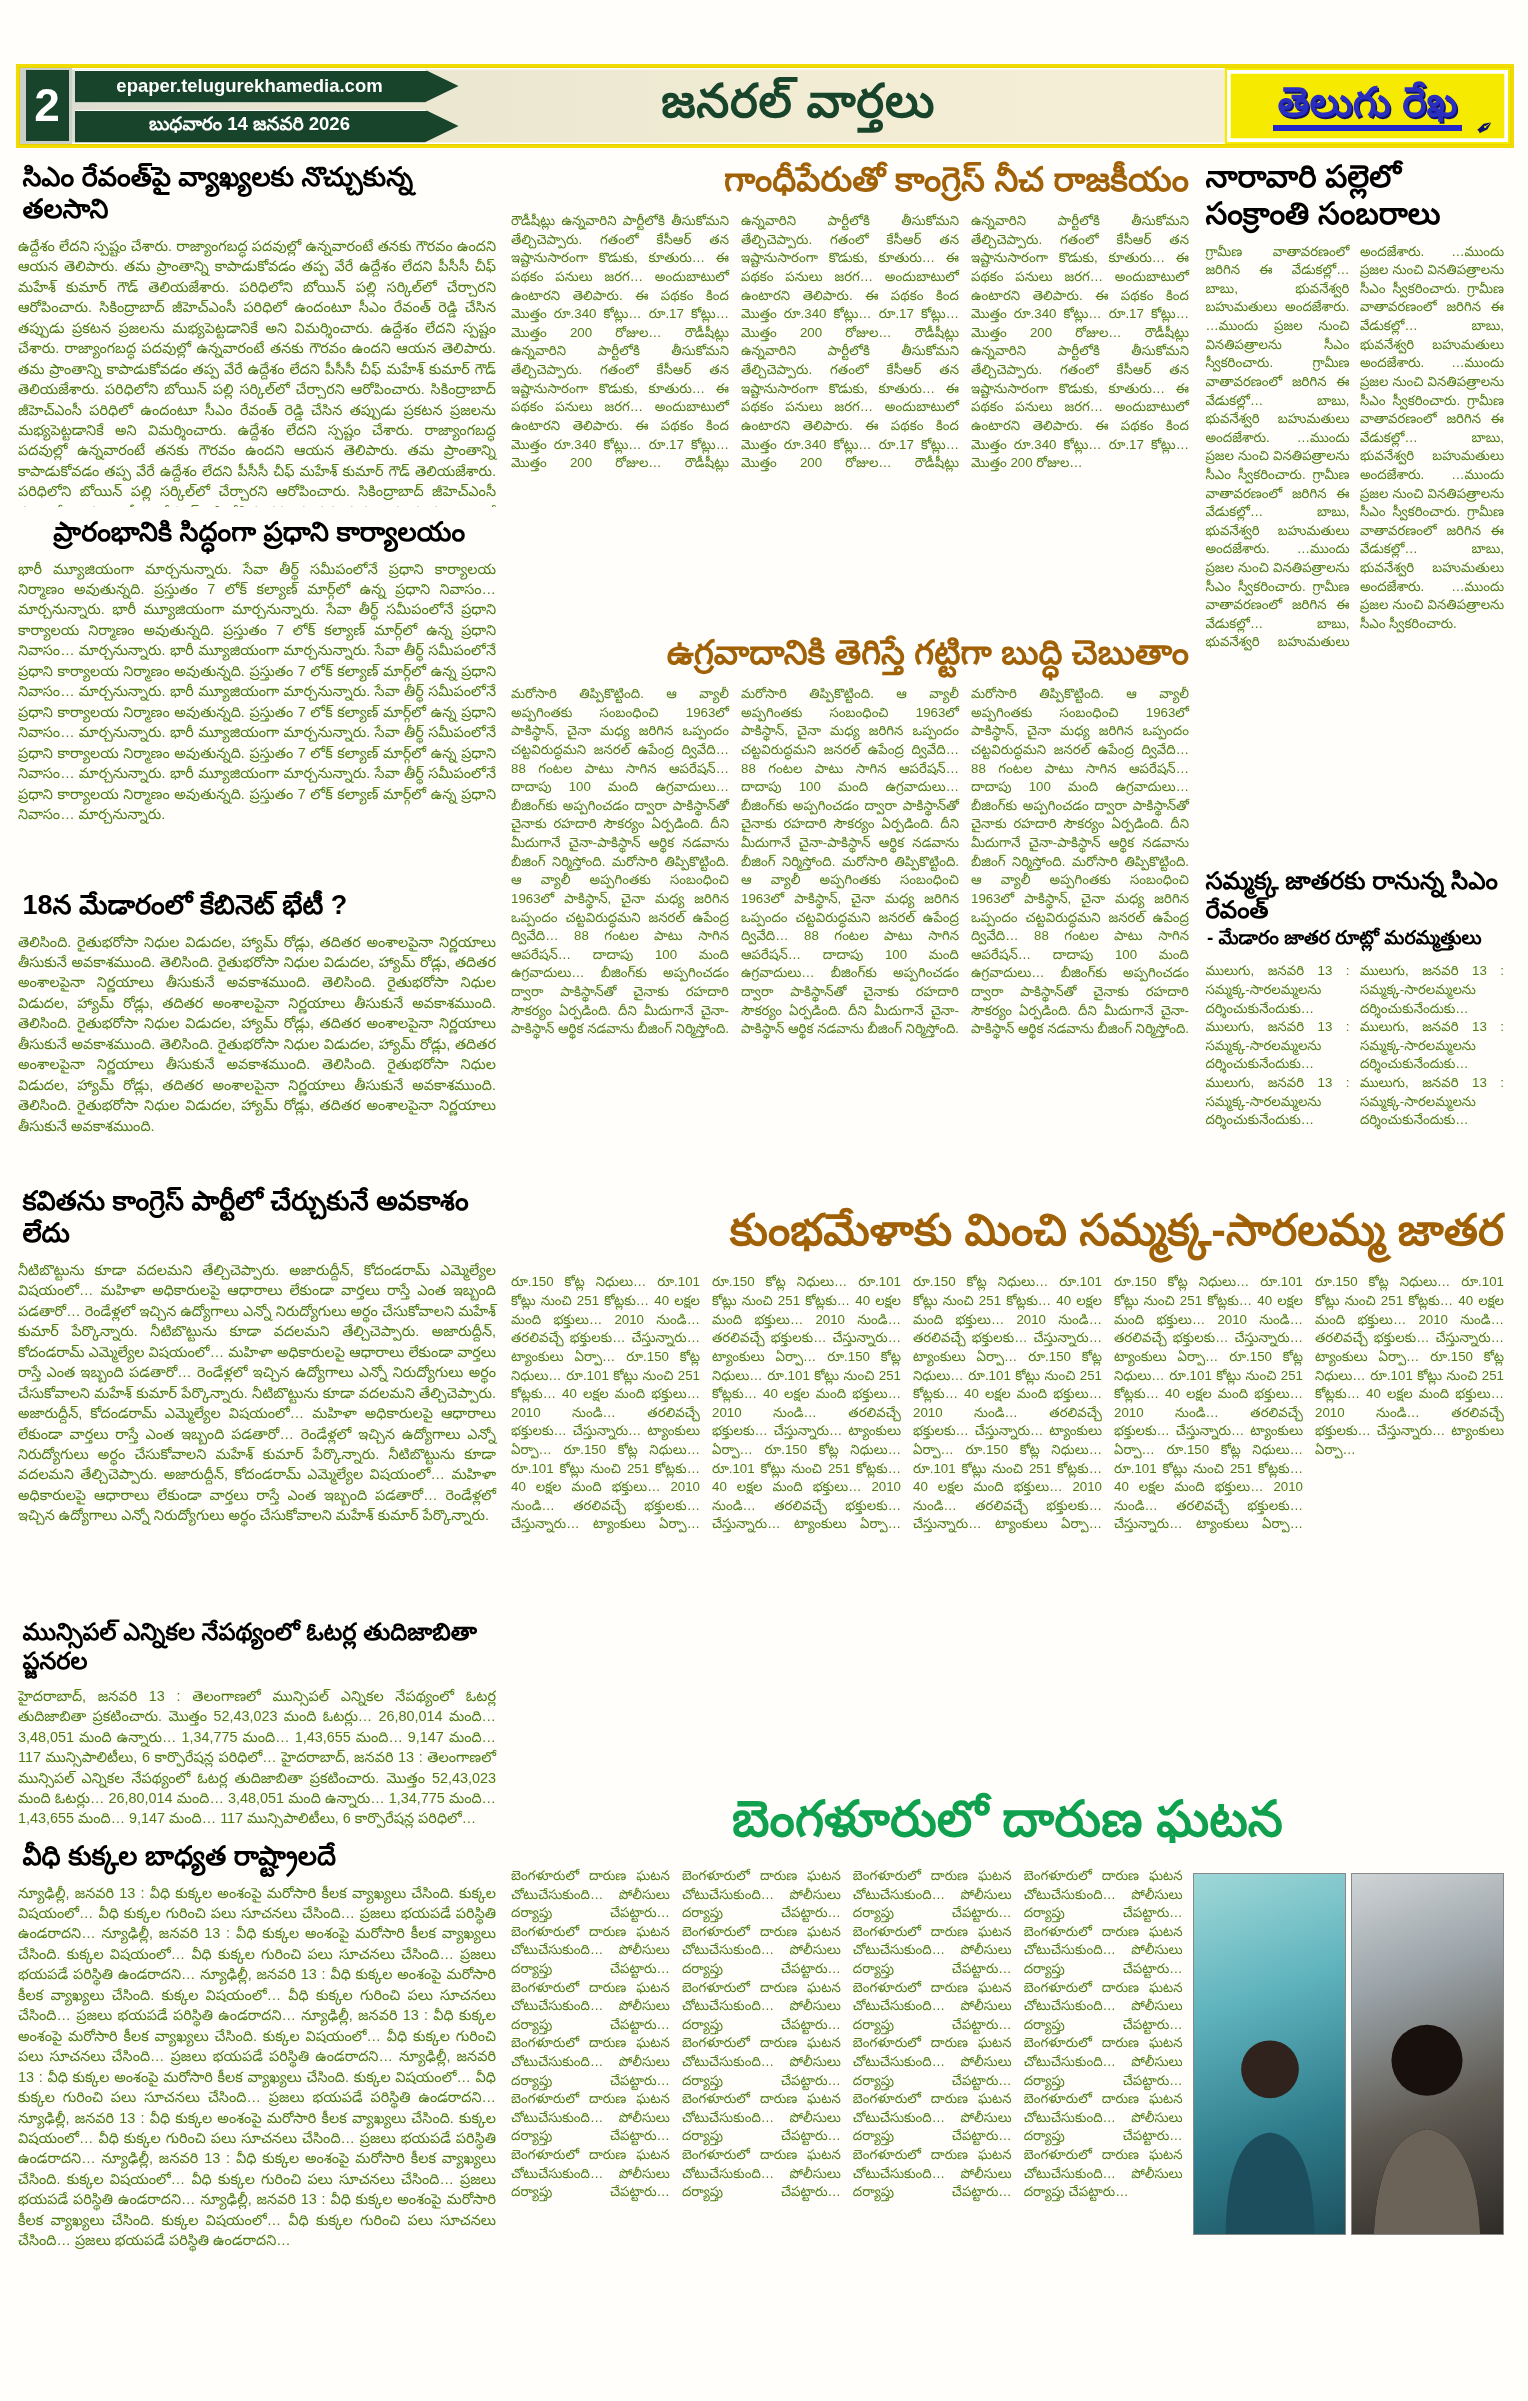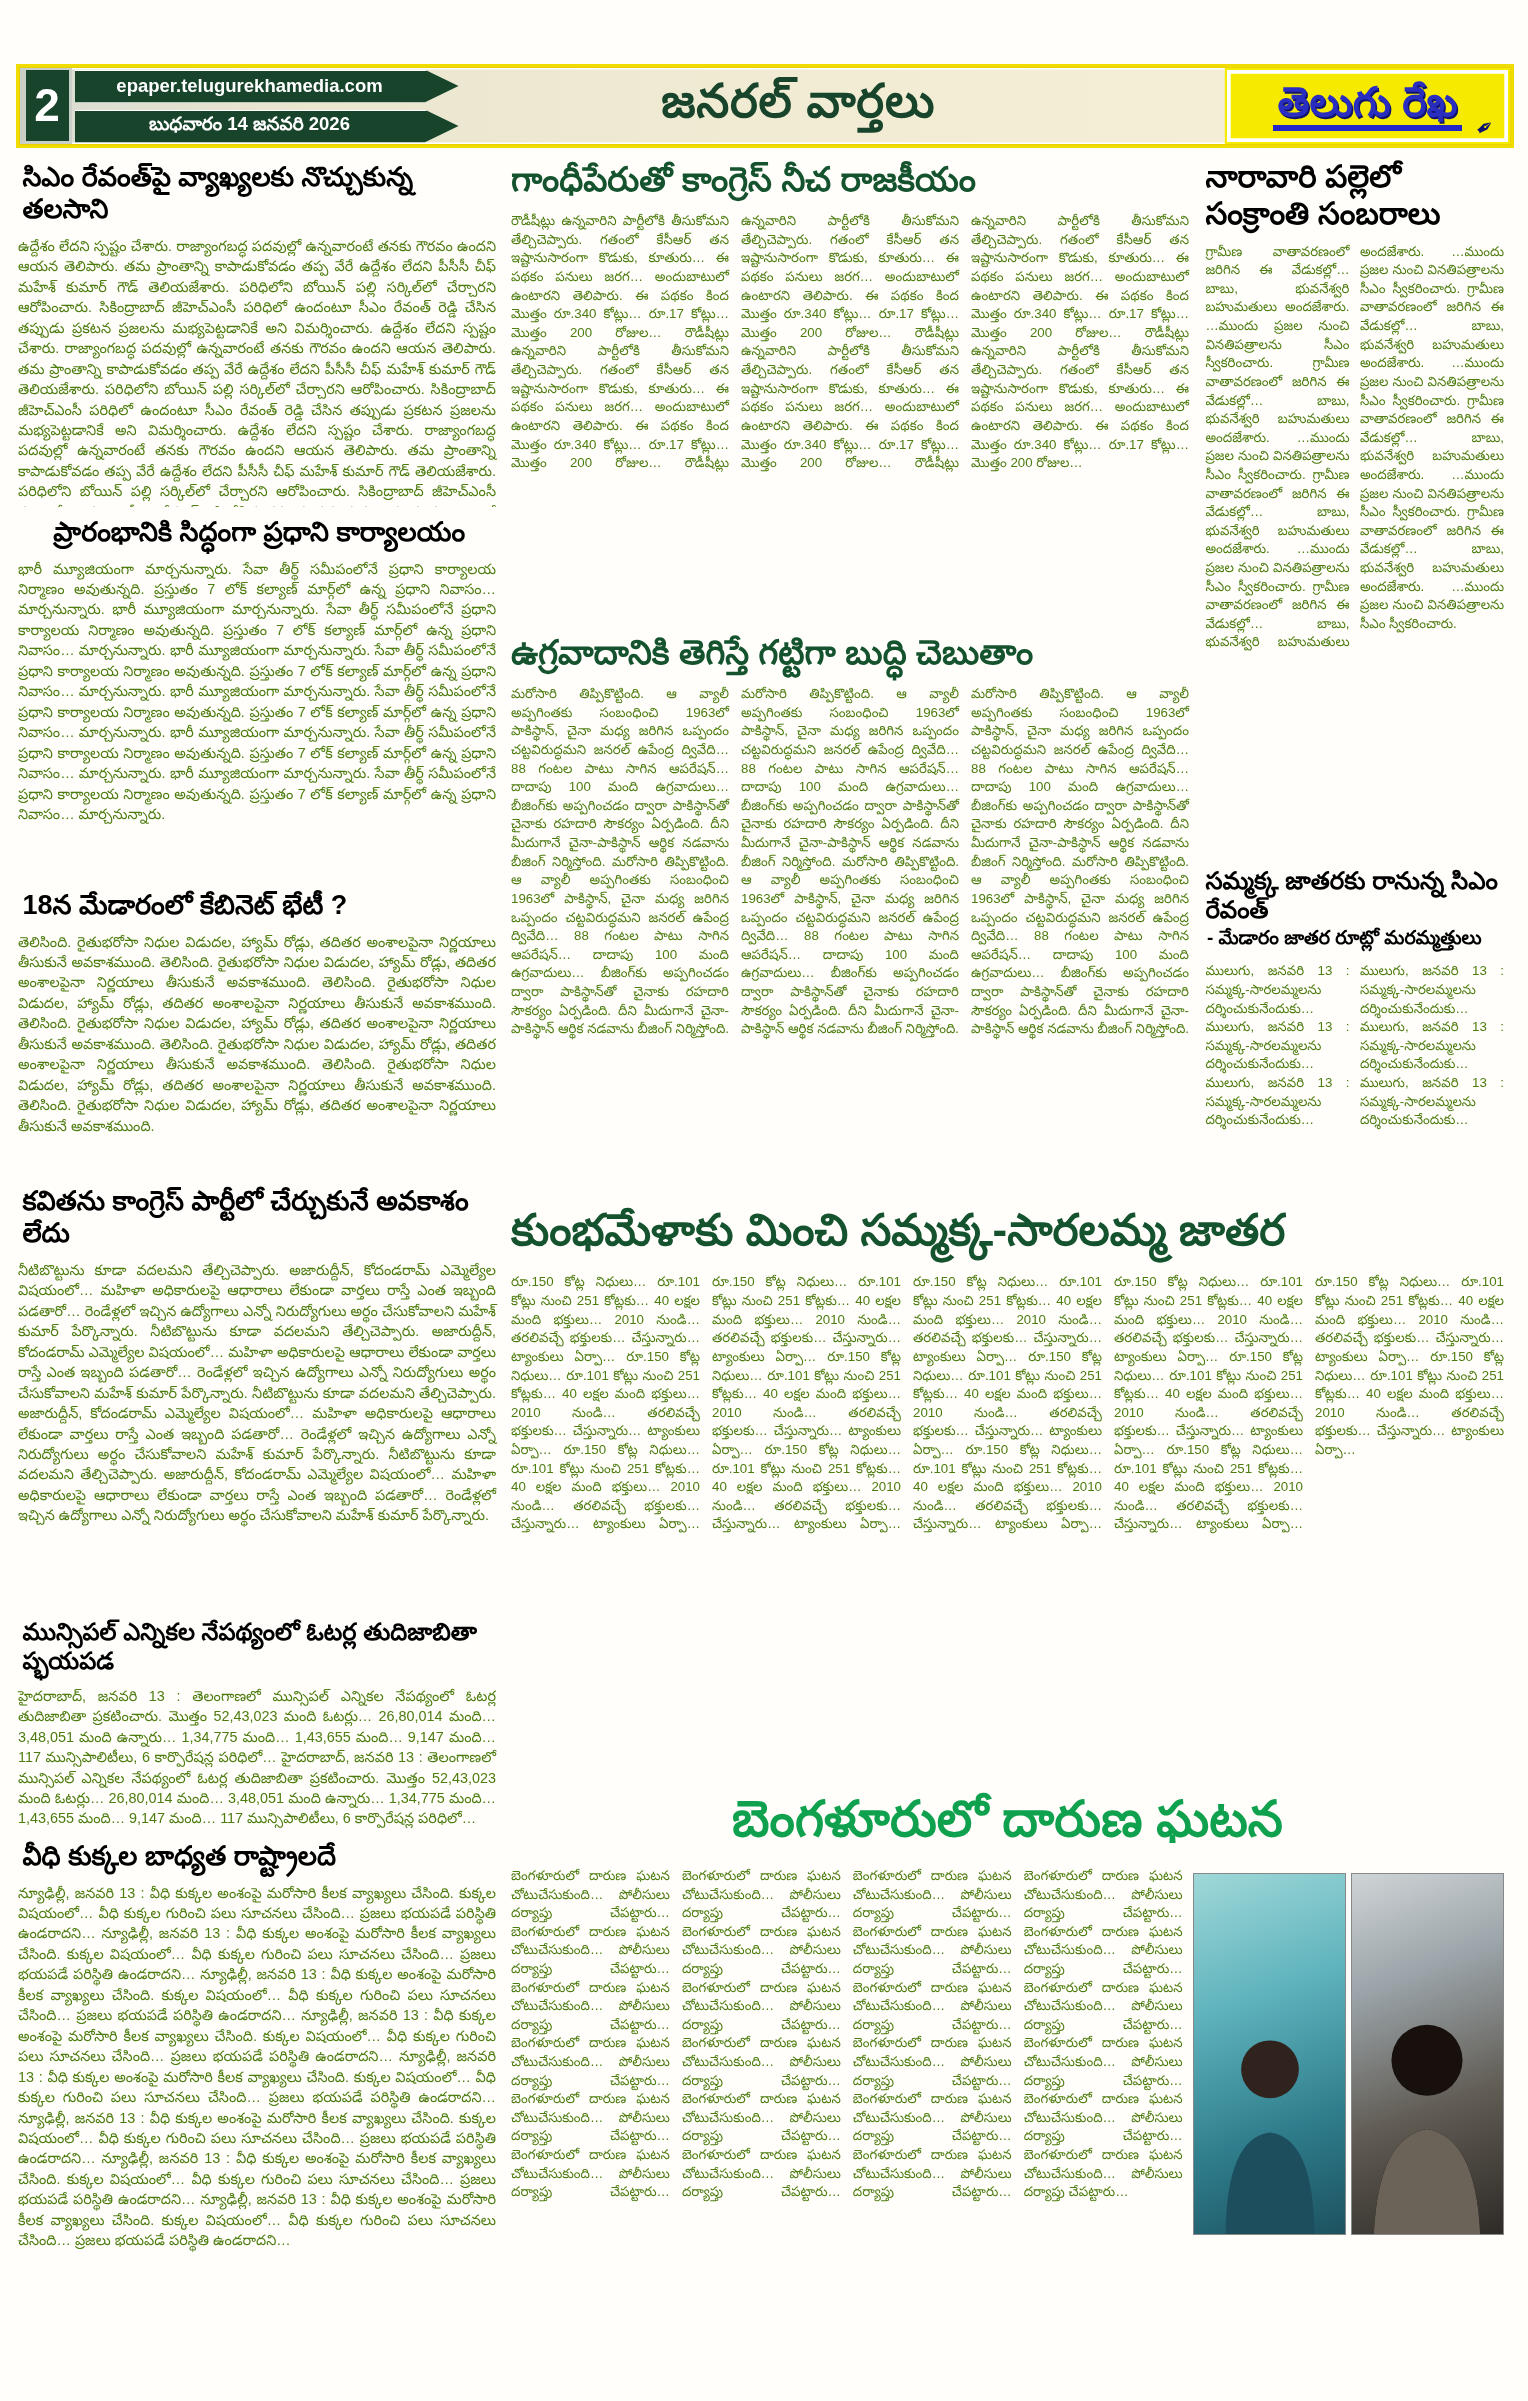--- a/index.html
+++ b/index.html
@@ -32,21 +32,21 @@
   
   .content { position:absolute; left:15px; top:152px; width:1492px; height:2244px; display:flex; gap:9px; }
   .lane-left { width:484px; flex:0 0 auto; display:flex; flex-direction:column; }
   .lane-rest { flex:1 1 auto; display:flex; flex-direction:column; }
   .top-row { display:flex; gap:10.4px; height:1042px; flex:0 0 auto; }
   .mid-col { width:684px; flex:0 0 auto; display:flex; flex-direction:column; }
   .right-col { flex:1 1 auto; display:flex; flex-direction:column; }
 
   .story { overflow:hidden; padding:4.4px 3px; }
   .hl-black { font-weight:bold; color:#000; line-height:1.2; }
-  .hl-red { font-weight:bold; color:#14532d; text-align:left; line-height:1.2; }
+  .hl-red { font-weight:bold; color:#a16207; text-align:right; line-height:1.2; }
   .hl-green { font-weight:bold; color:#0fa14d; text-align:center; line-height:1.15; }
   .body-txt { text-align:justify; color:#4d7c0f; }
   .s-left .hl-black { font-size:27px; margin:4.4px 0 10.4px 4.4px; }
   .s-left .body-txt { font-size:14.4px; line-height:1.42; }
   .s-mid .hl-red { font-size:34px; margin:3px 0 12px 0; }
   .s-mid .body-txt { font-size:13.3px; line-height:1.4; column-count:3; column-gap:12px; }
   .s-r1 .hl-black { font-size:31px; margin:1.5px 0 10.4px 0; }
   .s-r1 .body-txt { font-size:13.3px; line-height:1.4; column-count:2; column-gap:10.4px; }
   .s-r2 .hl-black { font-size:24.4px; margin:7.4px 0 3px 0; }
   .s-r2 .byline { font-size:19px; font-weight:bold; color:#000; margin:0 0 9px 1.5px; }
@@ -107,21 +107,21 @@
       </div>
       <div class="story s-left h400">
         <div class="hl-black">18న మేడారంలో కేబినెట్ భేటీ ?</div>
         <div class="body-txt">తెలిసింది. రైతుభరోసా నిధుల విడుదల, హ్యామ్ రోడ్లు, తదితర అంశాలపైనా నిర్ణయాలు తీసుకునే అవకాశముంది. తెలిసింది. రైతుభరోసా నిధుల విడుదల, హ్యామ్ రోడ్లు, తదితర అంశాలపైనా నిర్ణయాలు తీసుకునే అవకాశముంది. తెలిసింది. రైతుభరోసా నిధుల విడుదల, హ్యామ్ రోడ్లు, తదితర అంశాలపైనా నిర్ణయాలు తీసుకునే అవకాశముంది. తెలిసింది. రైతుభరోసా నిధుల విడుదల, హ్యామ్ రోడ్లు, తదితర అంశాలపైనా నిర్ణయాలు తీసుకునే అవకాశముంది. తెలిసింది. రైతుభరోసా నిధుల విడుదల, హ్యామ్ రోడ్లు, తదితర అంశాలపైనా నిర్ణయాలు తీసుకునే అవకాశముంది. తెలిసింది. రైతుభరోసా నిధుల విడుదల, హ్యామ్ రోడ్లు, తదితర అంశాలపైనా నిర్ణయాలు తీసుకునే అవకాశముంది. తెలిసింది. రైతుభరోసా నిధుల విడుదల, హ్యామ్ రోడ్లు, తదితర అంశాలపైనా నిర్ణయాలు తీసుకునే అవకాశముంది.</div>
       </div>
       <div class="story s-left h585">
         <div class="hl-black">కవితను కాంగ్రెస్ పార్టీలో చేర్చుకునే అవకాశం లేదు</div>
         <div class="body-txt">నీటిబొట్టును కూడా వదలమని తేల్చిచెప్పారు. అజారుద్దీన్, కోదండరామ్ ఎమ్మెల్యేల విషయంలో… మహిళా అధికారులపై ఆధారాలు లేకుండా వార్తలు రాస్తే ఎంత ఇబ్బంది పడతారో… రెండేళ్లలో ఇచ్చిన ఉద్యోగాలు ఎన్నో నిరుద్యోగులు అర్థం చేసుకోవాలని మహేశ్ కుమార్ పేర్కొన్నారు. నీటిబొట్టును కూడా వదలమని తేల్చిచెప్పారు. అజారుద్దీన్, కోదండరామ్ ఎమ్మెల్యేల విషయంలో… మహిళా అధికారులపై ఆధారాలు లేకుండా వార్తలు రాస్తే ఎంత ఇబ్బంది పడతారో… రెండేళ్లలో ఇచ్చిన ఉద్యోగాలు ఎన్నో నిరుద్యోగులు అర్థం చేసుకోవాలని మహేశ్ కుమార్ పేర్కొన్నారు. నీటిబొట్టును కూడా వదలమని తేల్చిచెప్పారు. అజారుద్దీన్, కోదండరామ్ ఎమ్మెల్యేల విషయంలో… మహిళా అధికారులపై ఆధారాలు లేకుండా వార్తలు రాస్తే ఎంత ఇబ్బంది పడతారో… రెండేళ్లలో ఇచ్చిన ఉద్యోగాలు ఎన్నో నిరుద్యోగులు అర్థం చేసుకోవాలని మహేశ్ కుమార్ పేర్కొన్నారు. నీటిబొట్టును కూడా వదలమని తేల్చిచెప్పారు. అజారుద్దీన్, కోదండరామ్ ఎమ్మెల్యేల విషయంలో… మహిళా అధికారులపై ఆధారాలు లేకుండా వార్తలు రాస్తే ఎంత ఇబ్బంది పడతారో… రెండేళ్లలో ఇచ్చిన ఉద్యోగాలు ఎన్నో నిరుద్యోగులు అర్థం చేసుకోవాలని మహేశ్ కుమార్ పేర్కొన్నారు.</div>
       </div>
       <div class="story s-left h300">
-        <div class="hl-black" style="font-size:24px">మున్సిపల్ ఎన్నికల నేపథ్యంలో ఓటర్ల తుదిజాబితా ప్భయపడ</div>
+        <div class="hl-black" style="font-size:24px">మున్సిపల్ ఎన్నికల నేపథ్యంలో ఓటర్ల తుదిజాబితా ప్జనరల</div>
         <div class="body-txt">హైదరాబాద్, జనవరి 13 : తెలంగాణలో మున్సిపల్ ఎన్నికల నేపథ్యంలో ఓటర్ల తుదిజాబితా ప్రకటించారు. మొత్తం 52,43,023 మంది ఓటర్లు… 26,80,014 మంది… 3,48,051 మంది ఉన్నారు… 1,34,775 మంది… 1,43,655 మంది… 9,147 మంది… 117 మున్సిపాలిటీలు, 6 కార్పొరేషన్ల పరిధిలో… హైదరాబాద్, జనవరి 13 : తెలంగాణలో మున్సిపల్ ఎన్నికల నేపథ్యంలో ఓటర్ల తుదిజాబితా ప్రకటించారు. మొత్తం 52,43,023 మంది ఓటర్లు… 26,80,014 మంది… 3,48,051 మంది ఉన్నారు… 1,34,775 మంది… 1,43,655 మంది… 9,147 మంది… 117 మున్సిపాలిటీలు, 6 కార్పొరేషన్ల పరిధిలో…</div>
       </div>
       <div class="story s-left hfill">
         <div class="hl-black">వీధి కుక్కల బాధ్యత రాష్ట్రాలదే</div>
         <div class="body-txt">న్యూఢిల్లీ, జనవరి 13 : వీధి కుక్కల అంశంపై మరోసారి కీలక వ్యాఖ్యలు చేసింది. కుక్కల విషయంలో… వీధి కుక్కల గురించి పలు సూచనలు చేసింది… ప్రజలు భయపడే పరిస్థితి ఉండరాదని… న్యూఢిల్లీ, జనవరి 13 : వీధి కుక్కల అంశంపై మరోసారి కీలక వ్యాఖ్యలు చేసింది. కుక్కల విషయంలో… వీధి కుక్కల గురించి పలు సూచనలు చేసింది… ప్రజలు భయపడే పరిస్థితి ఉండరాదని… న్యూఢిల్లీ, జనవరి 13 : వీధి కుక్కల అంశంపై మరోసారి కీలక వ్యాఖ్యలు చేసింది. కుక్కల విషయంలో… వీధి కుక్కల గురించి పలు సూచనలు చేసింది… ప్రజలు భయపడే పరిస్థితి ఉండరాదని… న్యూఢిల్లీ, జనవరి 13 : వీధి కుక్కల అంశంపై మరోసారి కీలక వ్యాఖ్యలు చేసింది. కుక్కల విషయంలో… వీధి కుక్కల గురించి పలు సూచనలు చేసింది… ప్రజలు భయపడే పరిస్థితి ఉండరాదని… న్యూఢిల్లీ, జనవరి 13 : వీధి కుక్కల అంశంపై మరోసారి కీలక వ్యాఖ్యలు చేసింది. కుక్కల విషయంలో… వీధి కుక్కల గురించి పలు సూచనలు చేసింది… ప్రజలు భయపడే పరిస్థితి ఉండరాదని… న్యూఢిల్లీ, జనవరి 13 : వీధి కుక్కల అంశంపై మరోసారి కీలక వ్యాఖ్యలు చేసింది. కుక్కల విషయంలో… వీధి కుక్కల గురించి పలు సూచనలు చేసింది… ప్రజలు భయపడే పరిస్థితి ఉండరాదని… న్యూఢిల్లీ, జనవరి 13 : వీధి కుక్కల అంశంపై మరోసారి కీలక వ్యాఖ్యలు చేసింది. కుక్కల విషయంలో… వీధి కుక్కల గురించి పలు సూచనలు చేసింది… ప్రజలు భయపడే పరిస్థితి ఉండరాదని… న్యూఢిల్లీ, జనవరి 13 : వీధి కుక్కల అంశంపై మరోసారి కీలక వ్యాఖ్యలు చేసింది. కుక్కల విషయంలో… వీధి కుక్కల గురించి పలు సూచనలు చేసింది… ప్రజలు భయపడే పరిస్థితి ఉండరాదని…</div>
       </div>
     </div>
 
     <div class="lane-rest">
       <div class="top-row">

